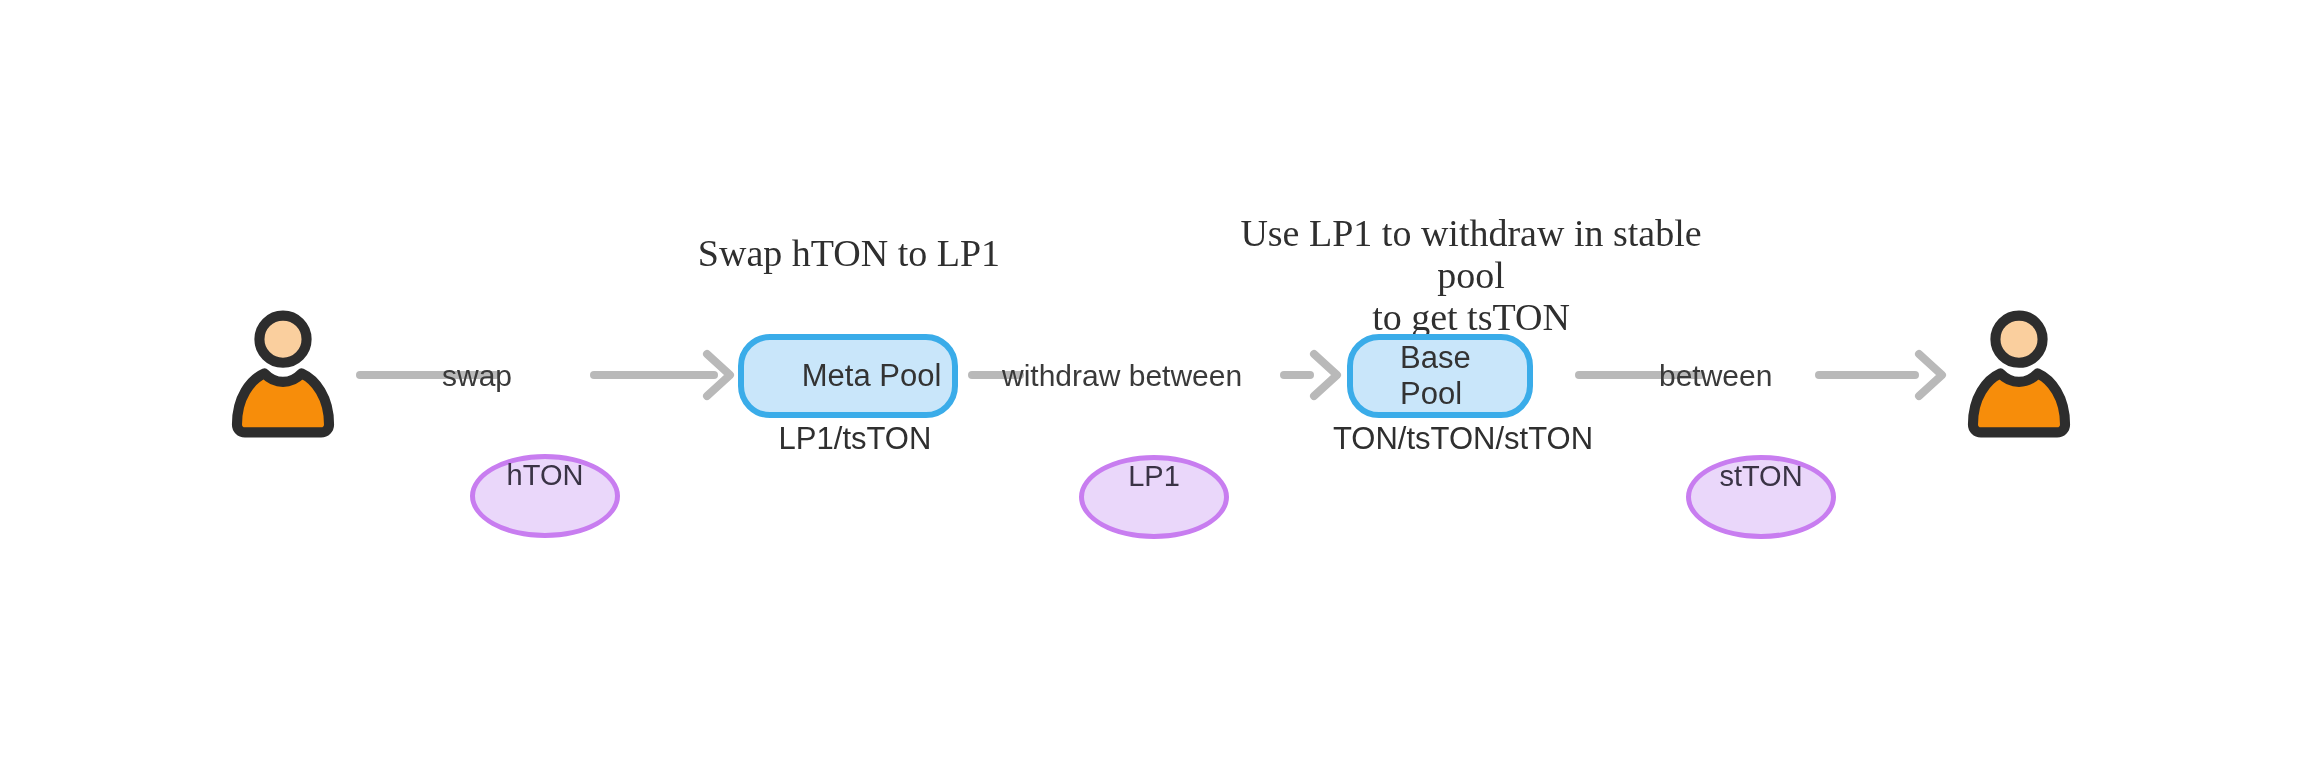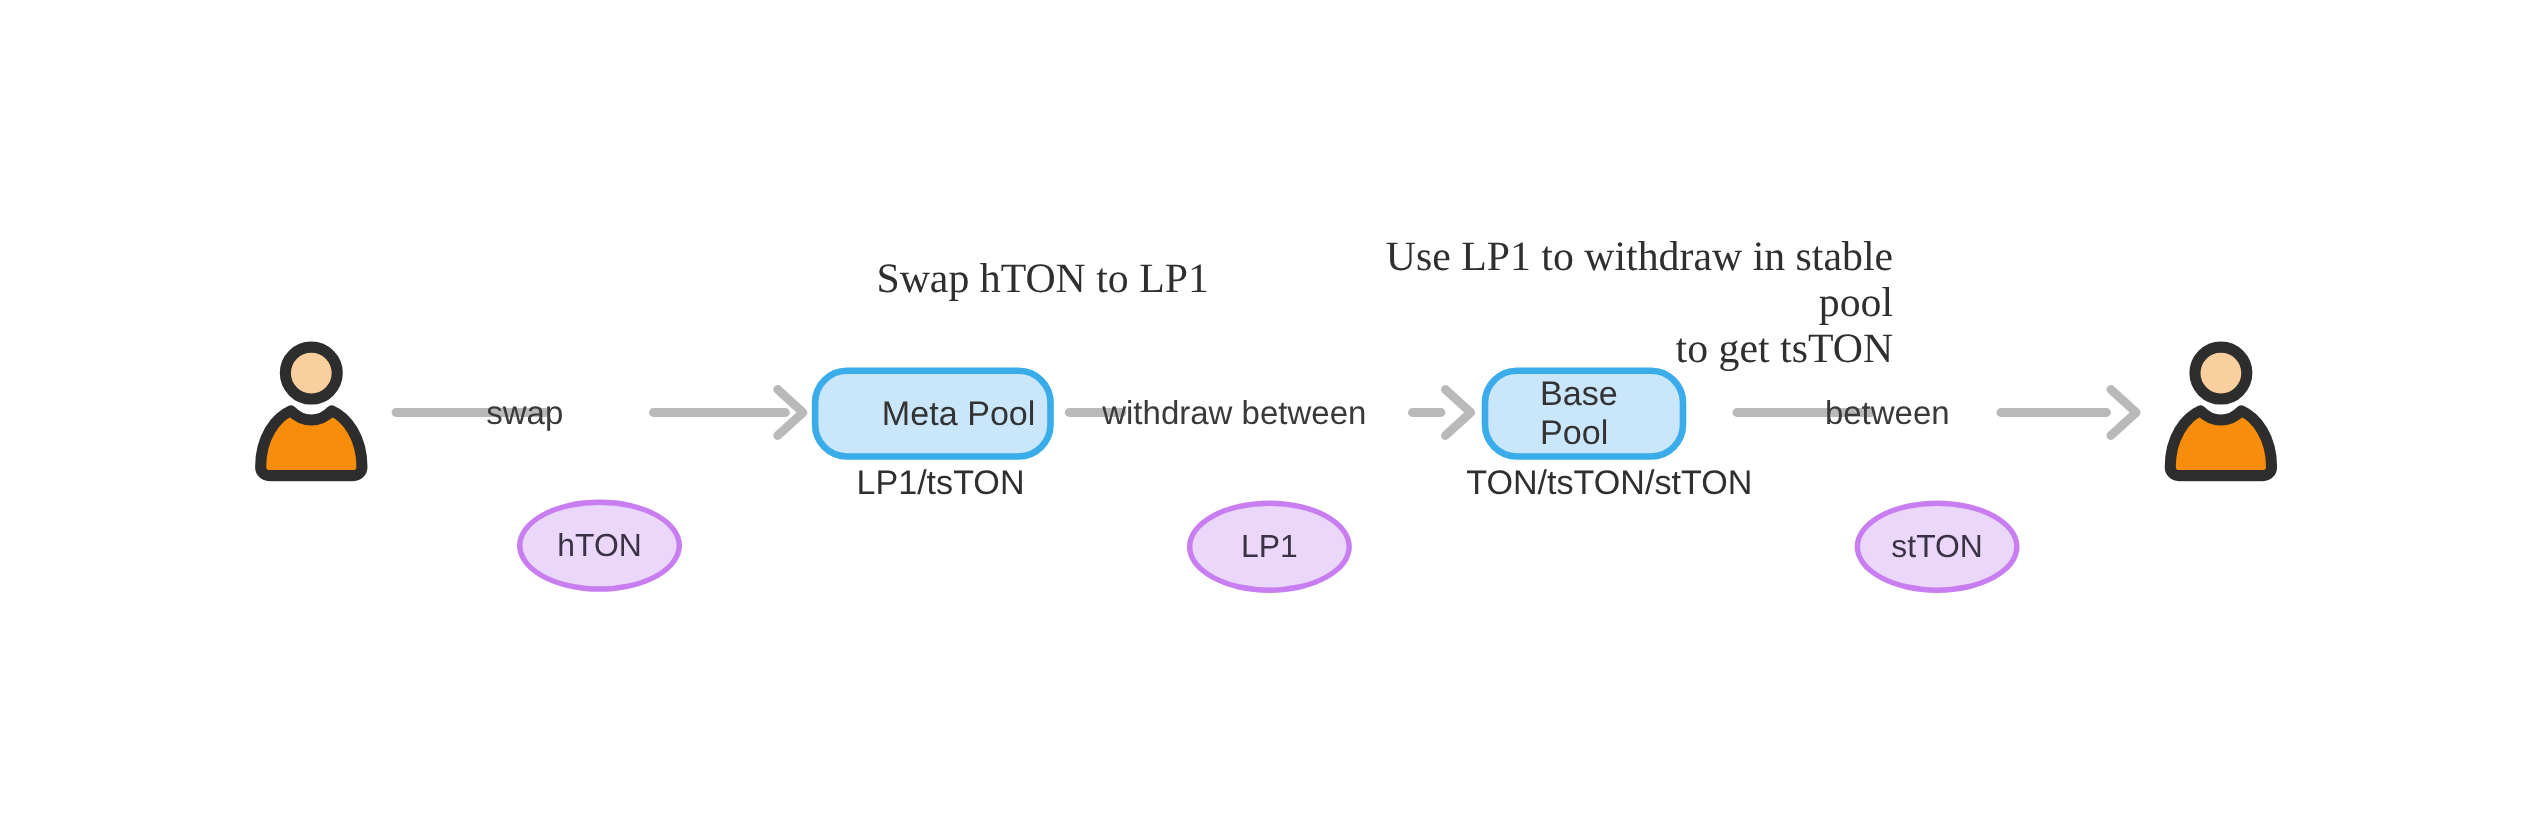--- a/index.html
+++ b/index.html
@@ -7,21 +7,21 @@
     --node-fill:#c9e6fa; --node-border:#3aace9;
     --token-fill:#ead7fa; --token-border:#c87df0;
     --person-body:#f78d0a; --person-head:#facf9e; --person-outline:#2d2d2d;
   }
   html,body{margin:0;padding:0;background:var(--background);}
   .canvas{
     position:relative; width:2304px; height:757px; background:var(--background);
     font-family:"Liberation Sans", sans-serif; color:var(--text); overflow:hidden;
   }
   .caption{
-    position:absolute; text-align:right;
+    position:absolute; text-align:center;
     font-family:"Liberation Serif","DejaVu Serif",serif;
     font-size:38px; line-height:42px; color:var(--title-text);
   }
   .edge-line{
     position:absolute; height:8px; top:371px;
     background:var(--arrow); border-radius:4px;
   }
   .chevron{position:absolute; top:349px;}
   .edge-label{
     position:absolute; top:358px; text-align:left;
@@ -33,21 +33,21 @@
     display:flex; align-items:center; justify-content:center;
     font-size:31px; font-weight:500; color:#333333;padding-left:47px;
   }
   .node-sub{
     position:absolute; top:421px; width:320px; text-align:center;
     font-size:31px; font-weight:500; color:#2f2f2f; white-space:nowrap;
   }
   .token{
     position:absolute; width:150px; height:84px; box-sizing:border-box;
     background:var(--token-fill); border:5px solid var(--token-border); border-radius:50%;
-    display:flex; align-items:center; justify-content:center;
+    display:flex; align-items:flex-start; justify-content:center;
     font-size:29px; font-weight:500; color:#3a3345;
   }
   .person{position:absolute; width:114px; height:128px;}
 </style>
 </head>
 <body>
 
 <div class="canvas">
 
   <div class="caption" style="left:599px; top:232px; width:500px;">Swap hTON to LP1</div>

